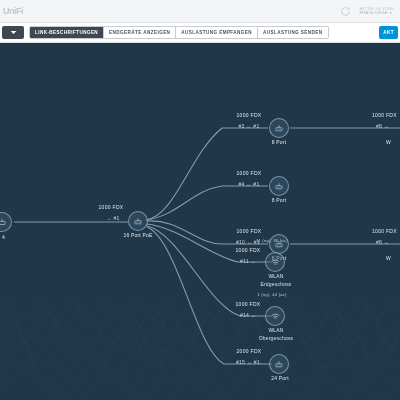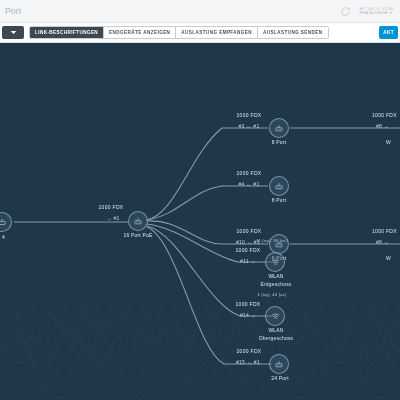--- a/index.html
+++ b/index.html
@@ -90,21 +90,21 @@
   .lbl-port  { font-size:5px; letter-spacing:.3px; color:#c4d3de; }
   .lbl-name  { font-size:5px; letter-spacing:.2px; color:#dbe6ee; }
   .lbl-sub   { font-size:5px; letter-spacing:.2px; color:#cfe0ea; }
   .lbl-radio { font-size:4.2px; letter-spacing:.2px; color:#b9cbd8; }
   .ctr { text-align:center; transform:translateX(-50%); }
 </style>
 </head>
 <body>
 
 <div class="topbar">
-  <div class="brand">Port</div>
+  <div class="brand">UniFi</div>
   <div class="topbar-spacer"></div>
   <div class="refresh-icon">
     <svg viewBox="0 0 16 16" fill="none" stroke="#8d969e" stroke-width="1.6">
       <path d="M13.5 8a5.5 5.5 0 1 1-1.8-4.1"></path>
         <path d="M13.6 2.2v2.6h-2.6"></path>
     </svg>
   </div>
   <div class="zone-select">
     <div class="zone-label">AKTUELLE ZONE</div>
     <div class="zone-value">

